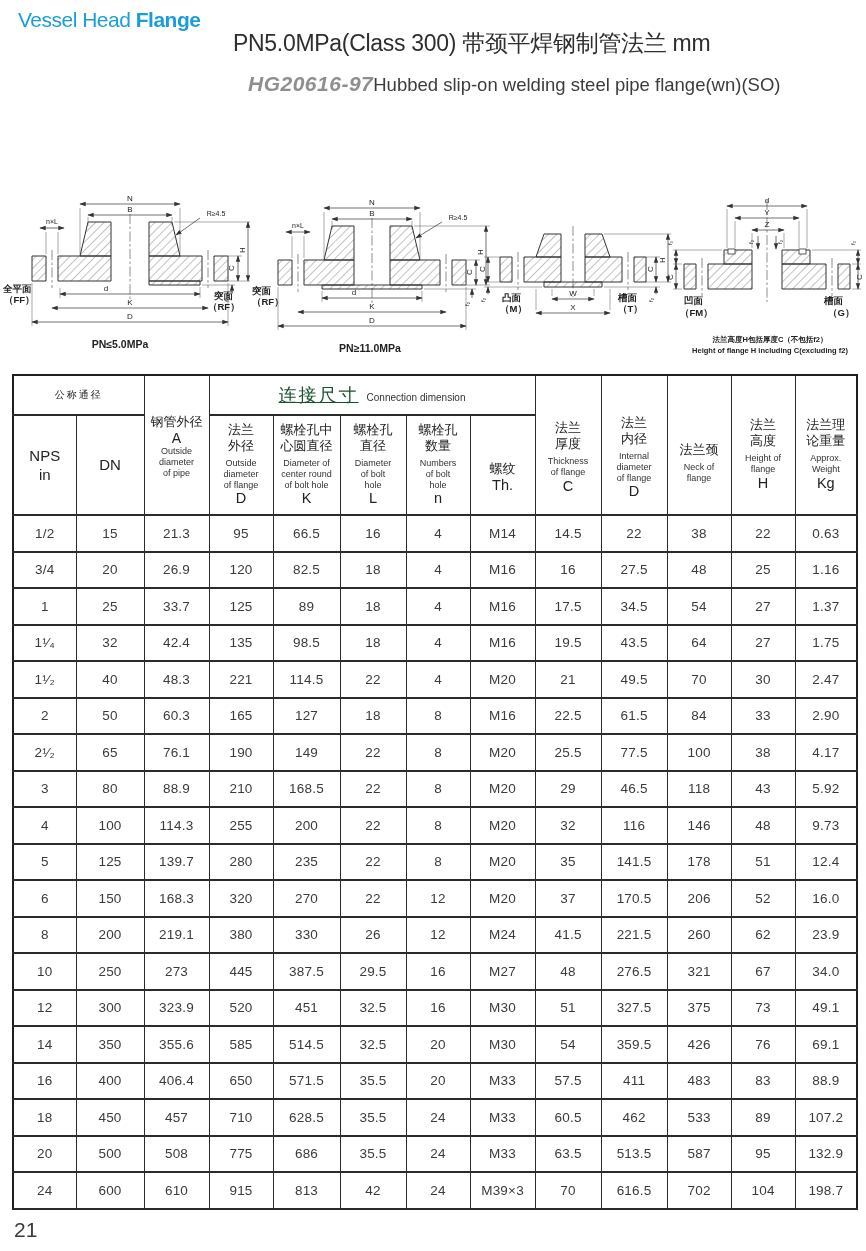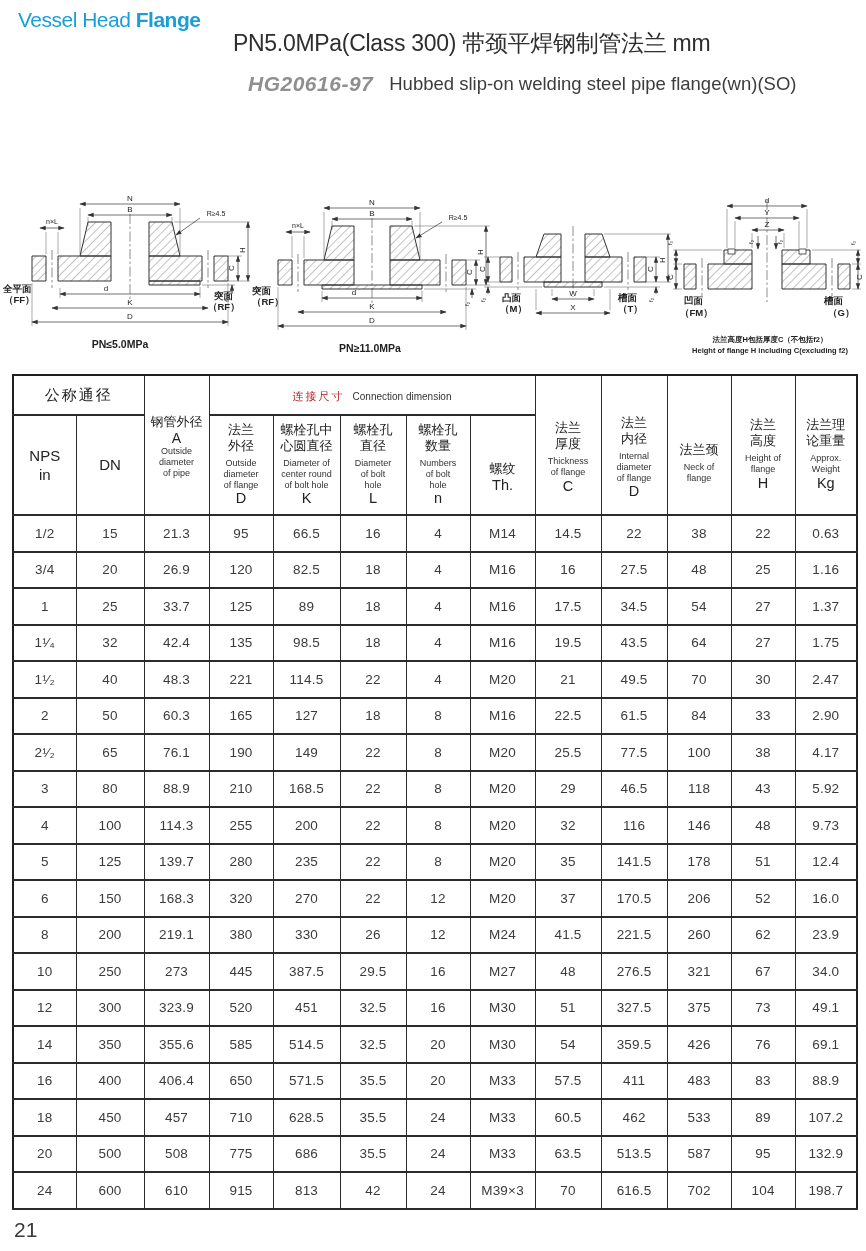--- a/index.html
+++ b/index.html
@@ -4,21 +4,21 @@
 <style>
   html,body{margin:0;padding:0;background:#fff;}
   .page{position:relative;width:866px;height:1251px;background:#fff;overflow:hidden;
         font-family:"Liberation Sans","DejaVu Sans",sans-serif;color:#333;}
   
   .logo{position:absolute;left:26px;top:6px;color:#1a9edb;line-height:1;}
   .logo .brand{font-size:36px;font-weight:bold;font-style:italic;letter-spacing:-1px;}
   .logo .tagline{font-size:21px;margin-top:3px;letter-spacing:-0.5px;margin-left:-8px;}
   .logo .tag-bold{font-weight:bold;}
   .title{position:absolute;left:233px;top:28px;font-size:23px;color:#2e2e2e;letter-spacing:-0.3px;white-space:nowrap;}
-  .subtitle-row{position:absolute;left:248px;top:72px;display:flex;align-items:center;gap:16px;white-space:nowrap;}
+  .subtitle-row{position:absolute;left:248px;top:72px;display:flex;align-items:flex-end;white-space:nowrap;}
   .standard{color:#8f8f8f;font-weight:bold;font-style:italic;font-size:21px;letter-spacing:0.5px;}
   .subtitle{color:#3c3c3c;font-size:18.5px;}
   
   .dwg{position:absolute;}
   .dwg text{font-family:"Liberation Sans","DejaVu Sans",sans-serif;fill:#222;}
   .o{fill:url(#hatch);stroke:#333;stroke-width:1;}
   .w{fill:#fff;stroke:#333;stroke-width:0.8;}
   .dim{stroke:#333;stroke-width:0.7;fill:none;marker-start:url(#arr);marker-end:url(#arr);}
   .ld{stroke:#333;stroke-width:0.7;fill:none;marker-end:url(#arr);}
   .ext{stroke:#555;stroke-width:0.5;}
@@ -30,22 +30,22 @@
   .cap{font-size:10.5px;font-weight:bold;text-anchor:middle;}
   .cap2{font-size:7.5px;font-weight:bold;text-anchor:middle;}
   
   table.spec{position:absolute;left:12px;top:374px;width:844px;border-collapse:collapse;
              table-layout:fixed;border:2.5px solid #1f1f1f;}
   table.spec th,table.spec td{border:1px solid #2b2b2b;padding:0;text-align:center;vertical-align:middle;}
   table.spec th{border-bottom-width:2px;font-weight:normal;}
   table.spec td{border-top-width:2px;border-bottom-width:2px;font-size:13.5px;color:#3b3b3b;height:34.5px;letter-spacing:0.2px;}
   tr.hr1{height:40px;}
   tr.hr2{height:100px;}
-  .h-nom{font-size:15px;color:#222;letter-spacing:2px;}
-  .h-conn .zh15{font-size:11px;letter-spacing:2px;color:#b91c1c;}
+  .h-nom{font-size:10px;color:#222;letter-spacing:2px;}
+  .h-conn .zh15{font-size:18px;letter-spacing:2px;color:#14532d;text-decoration:underline;}
   .h-conn .en10{font-size:10px;color:#333;margin-left:8px;letter-spacing:0;}
   .hcell{display:flex;flex-direction:column;align-items:center;justify-content:space-between;height:100%;padding:3px 1px;box-sizing:border-box;}
   .hcell.center{justify-content:center;}
   .hcell.top{justify-content:space-between;padding-top:5px;}
   .zh{font-size:13px;color:#222;white-space:pre-line;line-height:1.25;}
   .letter{font-size:14px;color:#222;}
   .en{font-size:9px;color:#333;white-space:pre-line;line-height:1.2;}
   .sym{font-size:14.5px;color:#222;padding-bottom:2px;}
   .npsdn{font-size:15px;color:#222;white-space:pre-line;line-height:1.3;}
   .mt26{margin-top:26px;}

